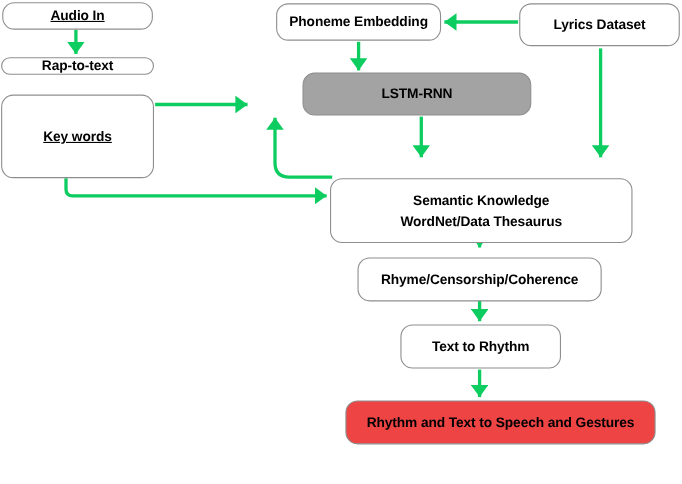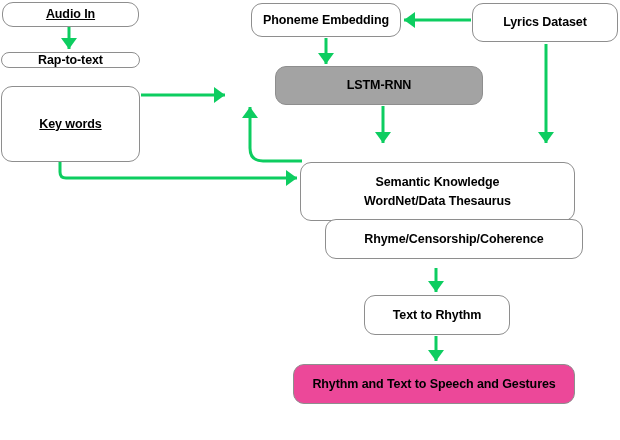--- a/index.html
+++ b/index.html
@@ -81,23 +81,23 @@
   <div class="node" style="left: 251px; top: 3px; width: 150px; height: 34px; border-color: rgb(142, 142, 142); background: rgb(255, 255, 255);">
     <span class="node-label">Phoneme Embedding</span>
   </div>
   <div class="node" style="left: 227px; top: 66px; width: 208px; height: 39px; border-color: rgb(142, 142, 142); background: #a3a3a3; margin-left: 48px;">
     <span class="node-label">LSTM-RNN</span>
   </div>
   <div class="node" style="left: 300px; top: 146px; width: 275px; height: 59px; border-color: rgb(142, 142, 142); background: rgb(255, 255, 255); margin-top: 16px;">
     <span class="node-label">Semantic Knowledge
 WordNet/Data Thesaurus</span>
   </div>
-  <div class="node" style="left: 325px; top: 219px; width: 258px; height: 40px; border-color: rgb(142, 142, 142); background: rgb(255, 255, 255);">
+  <div class="node" style="left: 325px; top: 234px; width: 222px; height: 40px; border-color: rgb(142, 142, 142); background: rgb(255, 255, 255);">
     <span class="node-label">Rhyme/Censorship/Coherence</span>
   </div>
   <div class="node" style="left: 364px; top: 295px; width: 146px; height: 40px; border-color: rgb(142, 142, 142); background: rgb(255, 255, 255); align-items: center;">
     <span class="node-label">Text to Rhythm</span>
   </div>
-  <div class="node" style="left: 293px; top: 364px; width: 282px; height: 40px; border-color: rgb(142, 142, 142); background: #ec4899;">
+  <div class="node" style="left: 314px; top: 364px; width: 282px; height: 40px; border-color: rgb(142, 142, 142); background: #ef4444;">
     <span class="node-label">Rhythm and Text to Speech and Gestures</span>
   </div>
 
 </div>
 
 </body></html>

